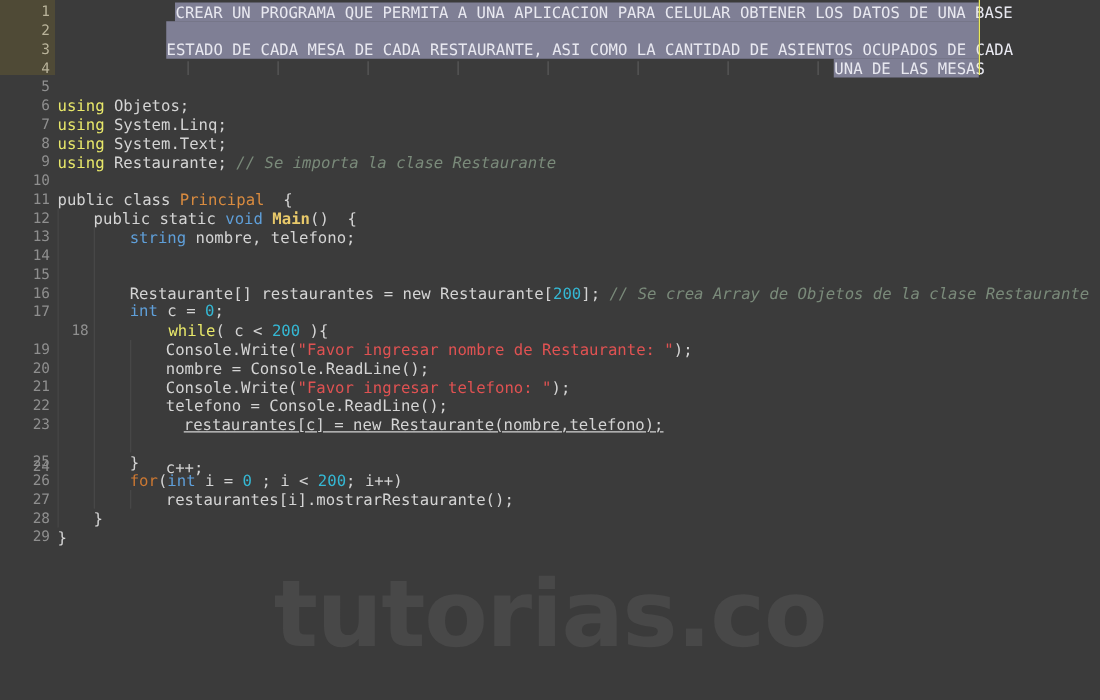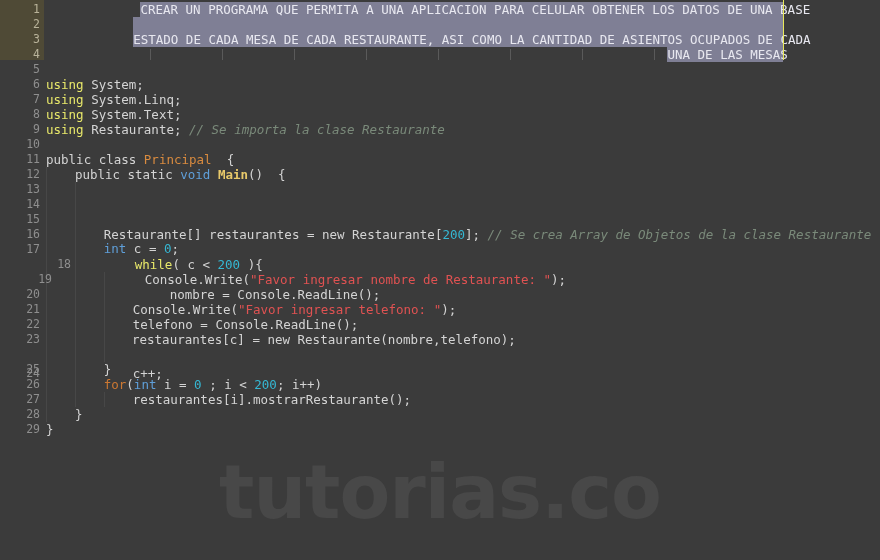--- a/index.html
+++ b/index.html
@@ -175,38 +175,38 @@
     </div>
 
   <div id="ruler"></div>
 
   <div id="code">
       <div class="row hl" style="top: 2px; position: absolute; left: 0px; width: 880px;"><span class="ln">1</span><span class="content" style="left: 140.42px;"><span class="caps">CREAR UN PROGRAMA QUE PERMITA A UNA APLICACION PARA CELULAR OBTENER LOS DATOS DE UNA BASE</span></span></div>
       <div class="row hl" style="top: 17px; position: absolute; left: 0px; width: 880px;"><span class="ln">2</span></div>
       <div class="row hl" style="top: 32px; position: absolute; left: 0px; width: 880px;"><span class="ln">3</span><span class="content" style="left: 133.2px;"><span class="caps">ESTADO DE CADA MESA DE CADA RESTAURANTE, ASI COMO LA CANTIDAD DE ASIENTOS OCUPADOS DE CADA</span></span></div>
       <div class="row hl" style="top: 47px; position: absolute; left: 0px; width: 880px;"><span class="ln">4</span><span class="content" style="left: 667.48px;"><span class="caps">UNA DE LAS MESAS</span></span></div>
       <div class="row" style="top: 62px; position: absolute; left: 0px; width: 880px;"><span class="ln">5</span><span class="content" style="left: 46px;"></span></div>
-      <div class="row" style="top: 77px; position: absolute; left: 0px; width: 880px;"><span class="ln">6</span><span class="content" style="left: 46px;"><span class="kw2">using</span><span class="plain"> System;</span></span></div>
+      <div class="row" style="top: 77px; position: absolute; left: 0px; width: 880px;"><span class="ln">6</span><span class="content" style="left: 46px;"><span class="kw2">using</span><span class="plain"> Objetos;</span></span></div>
       <div class="row" style="top: 92px; position: absolute; left: 0px; width: 880px;"><span class="ln">7</span><span class="content" style="left: 46px;"><span class="kw2">using</span><span class="plain"> System.Linq;</span></span></div>
       <div class="row" style="top: 107px; position: absolute; left: 0px; width: 880px;"><span class="ln">8</span><span class="content" style="left: 46px;"><span class="kw2">using</span><span class="plain"> System.Text;</span></span></div>
       <div class="row" style="top: 122px; position: absolute; left: 0px; width: 880px;"><span class="ln">9</span><span class="content" style="left: 46px;"><span class="kw2">using</span><span class="plain"> Restaurante; </span><span class="cmt">// Se importa la clase Restaurante</span></span></div>
       <div class="row" style="top: 137px; position: absolute; left: 0px; width: 880px;"><span class="ln">10</span><span class="content" style="left: 46px;"></span></div>
       <div class="row" style="top: 152px; position: absolute; left: 0px; width: 880px;"><span class="ln">11</span><span class="content" style="left: 46px;"><span class="plain">public class </span><span class="cls">Principal</span><span class="plain">  {</span></span></div>
       <div class="row" style="top: 167px; position: absolute; left: 0px; width: 880px;"><span class="ln">12</span><span class="content" style="left: 74.88px;"><span class="plain">public static </span><span class="type">void</span><span class="plain"> </span><span class="fn">Main</span><span class="plain">()  {</span></span></div>
-      <div class="row" style="top: 182px; position: absolute; left: 0px; width: 880px;"><span class="ln">13</span></div>
+      <div class="row" style="top: 182px; position: absolute; left: 0px; width: 880px;"><span class="ln">13</span><span class="content" style="left: 103.76px;"><span class="type">string</span><span class="plain"> nombre, telefono;</span></span></div>
       <div class="row" style="top: 197px; position: absolute; left: 0px; width: 880px;"><span class="ln">14</span><span class="content" style="left: 103.76px; margin-top: 44px;"><span class="type">int</span><span class="plain"> c = </span><span class="num">0</span><span class="plain">;</span></span></div>
       <div class="row" style="top: 212px; position: absolute; left: 0px; width: 880px;"><span class="ln">15</span><span class="content" style="left: 46px;"></span></div>
       <div class="row" style="top: 227px; position: absolute; left: 0px; width: 880px;"><span class="ln">16</span><span class="content" style="left: 103.76px;"><span class="plain">Restaurante[] restaurantes = new Restaurante[</span><span class="num">200</span><span class="plain">]; </span><span class="cmt">// Se crea Array de Objetos de la clase Restaurante</span></span></div>
       <div class="row" style="top: 242px; position: absolute; left: 0px; width: 880px;"><span class="ln">17</span><span class="content" style="left: 46px;"></span></div>
       <div class="row" style="top: 257px; position: absolute; left: 0px; width: 880px; margin-left: 31px;"><span class="ln">18</span><span class="content" style="left: 103.76px;"><span class="kw2">while</span><span class="plain">( c &lt; </span><span class="num">200</span><span class="plain"> ){</span></span></div>
-      <div class="row" style="top: 272px; position: absolute; left: 12px; width: 739px;"><span class="ln">19</span><span class="content" style="left: 132.64px;"><span class="plain">Console.Write(</span><span class="str">"Favor ingresar nombre de Restaurante: "</span><span class="plain">);</span></span></div>
-      <div class="row" style="top: 287px; position: absolute; left: 0px; width: 880px;"><span class="ln">20</span><span class="content" style="left: 132.64px; margin-left: 37px;"><span class="plain">nombre = Console.ReadLine();</span></span></div>
+      <div class="row" style="top: 272px; position: absolute; left: 0px; width: 739px;"><span class="ln">19</span><span class="content" style="left: 132.64px;"><span class="plain">Console.Write(</span><span class="str">"Favor ingresar nombre de Restaurante: "</span><span class="plain">);</span></span></div>
+      <div class="row" style="top: 287px; position: absolute; left: 0px; width: 880px;"><span class="ln">20</span><span class="content" style="left: 132.64px;"><span class="plain">nombre = Console.ReadLine();</span></span></div>
       <div class="row" style="top: 302px; position: absolute; left: 0px; width: 880px;"><span class="ln">21</span><span class="content" style="left: 132.64px;"><span class="plain">Console.Write(</span><span class="str">"Favor ingresar telefono: "</span><span class="plain">);</span></span></div>
       <div class="row" style="top: 317px; position: absolute; left: 0px; width: 880px;"><span class="ln">22</span><span class="content" style="left: 132.64px;"><span class="plain">telefono = Console.ReadLine();</span></span></div>
-      <div class="row" style="top: 332px; position: absolute; left: 0px; width: 880px;"><span class="ln">23</span><span class="content" style="left: 132px;"><span class="plain">restaurantes[c] = new Restaurante(nombre,telefono);</span></span></div>
+      <div class="row" style="top: 332px; position: absolute; left: 0px; width: 880px;"><span class="ln">23</span><span class="content" style="left: 147px; text-decoration: underline;"><span class="plain">restaurantes[c] = new Restaurante(nombre,telefono);</span></span></div>
       <div class="row" style="top: 366px; position: absolute; left: 0px; width: 788px;"><span class="ln">24</span><span class="content" style="left: 132.64px;"><span class="plain">c++;</span></span></div>
       <div class="row" style="top: 362px; position: absolute; left: 0px; width: 880px;"><span class="ln">25</span><span class="content" style="left: 103.76px;"><span class="plain">}</span></span></div>
       <div class="row" style="top: 377px; position: absolute; left: 0px; width: 880px;"><span class="ln">26</span><span class="content" style="left: 103.76px;"><span class="kw">for</span><span class="plain">(</span><span class="type">int</span><span class="plain"> i = </span><span class="num">0</span><span class="plain"> ; i &lt; </span><span class="num">200</span><span class="plain">; i++)</span></span></div>
       <div class="row" style="top: 392px; position: absolute; left: 0px; width: 880px;"><span class="ln">27</span><span class="content" style="left: 132.64px;"><span class="plain">restaurantes[i].mostrarRestaurante();</span></span></div>
       <div class="row" style="top: 407px; position: absolute; left: 0px; width: 880px;"><span class="ln">28</span><span class="content" style="left: 74.88px;"><span class="plain">}</span></span></div>
       <div class="row" style="top: 422px; position: absolute; left: 0px; width: 872px;"><span class="ln">29</span><span class="content" style="left: 46px;"><span class="plain">}</span></span></div>
     </div>
 
 </div>
 

